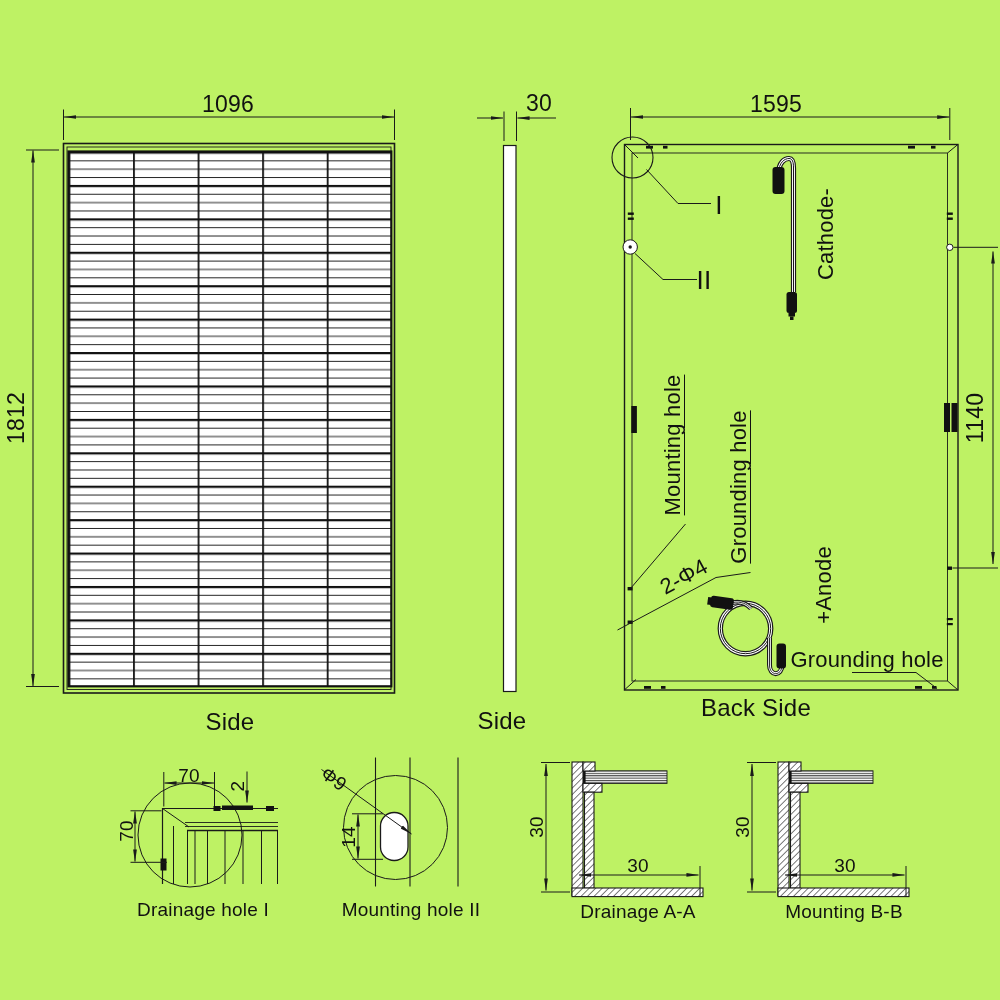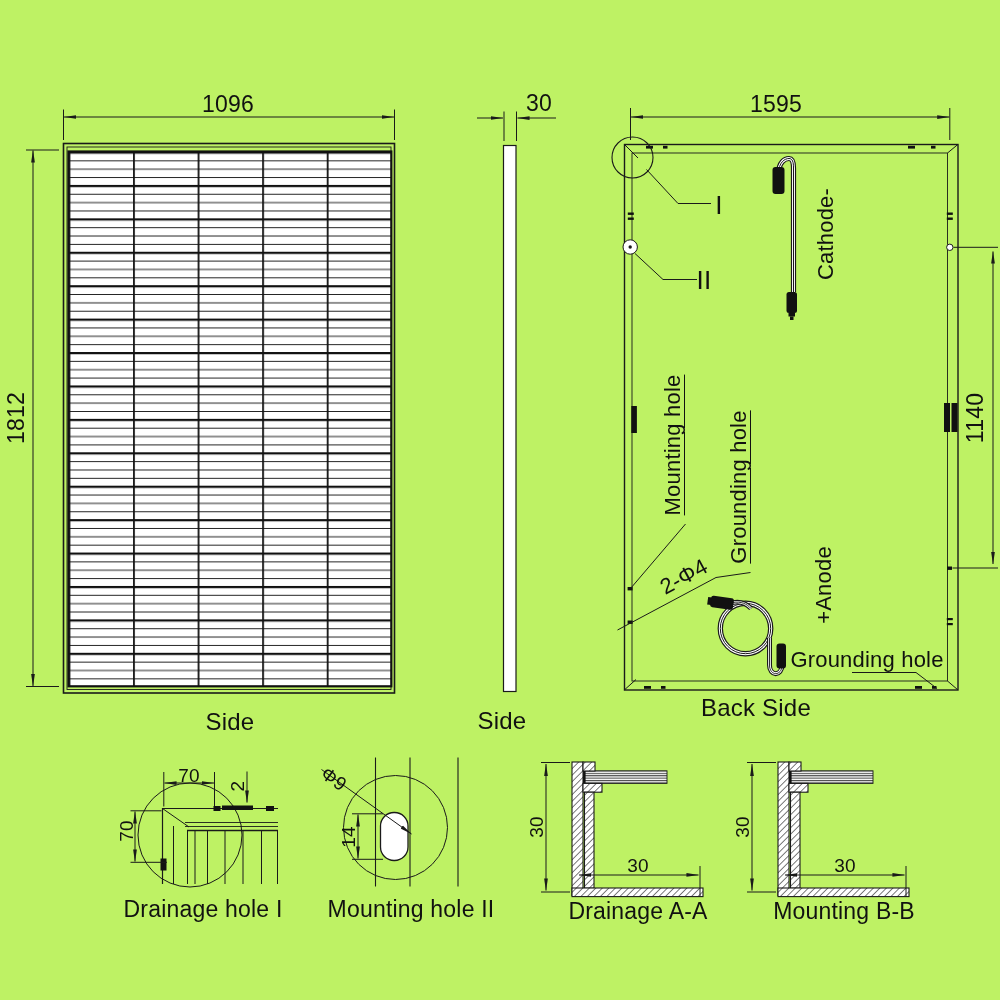--- a/index.html
+++ b/index.html
@@ -9,21 +9,21 @@
   .t{position:absolute;transform:translate(-50%,-50%);white-space:nowrap;line-height:1;
      color:#111;letter-spacing:0.2px;}
   .r90{transform:translate(-50%,-50%) rotate(-90deg);}
   .rphi4{transform:translate(-50%,-50%) rotate(-28.5deg);}
   .rphi9{transform:translate(-50%,-50%) rotate(36deg);}
   .u{text-decoration:underline;text-underline-offset:4px;text-decoration-thickness:1px;}
   .s26{font-size:26px;}
   .s24{font-size:24px;}
   .s23{font-size:23px;}
   .s22{font-size:22px;}
-  .s21{font-size:23px;}
+  .s21{font-size:19px;}
   .s19{font-size:19px;}
 </style>
 </head>
 <body>
 
 <div id="canvas">
 
 <svg width="1000" height="1000" viewBox="0 0 1000 1000">
   <defs>
     <marker id="ar" viewBox="0 0 12 7" refX="11.6" refY="3.5" markerWidth="12.5" markerHeight="7.3" orient="auto-start-reverse" markerUnits="userSpaceOnUse">

